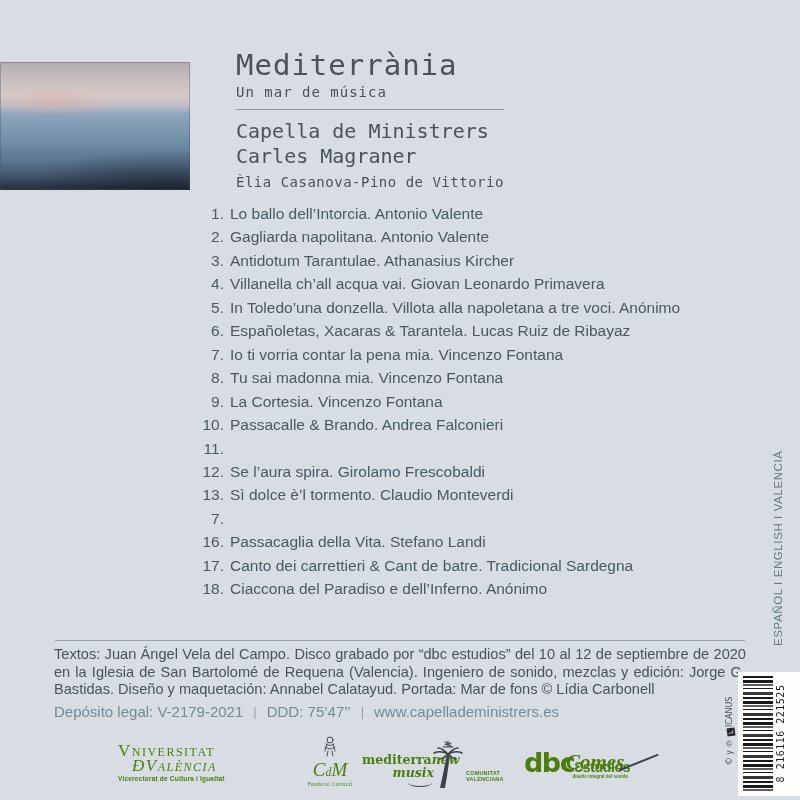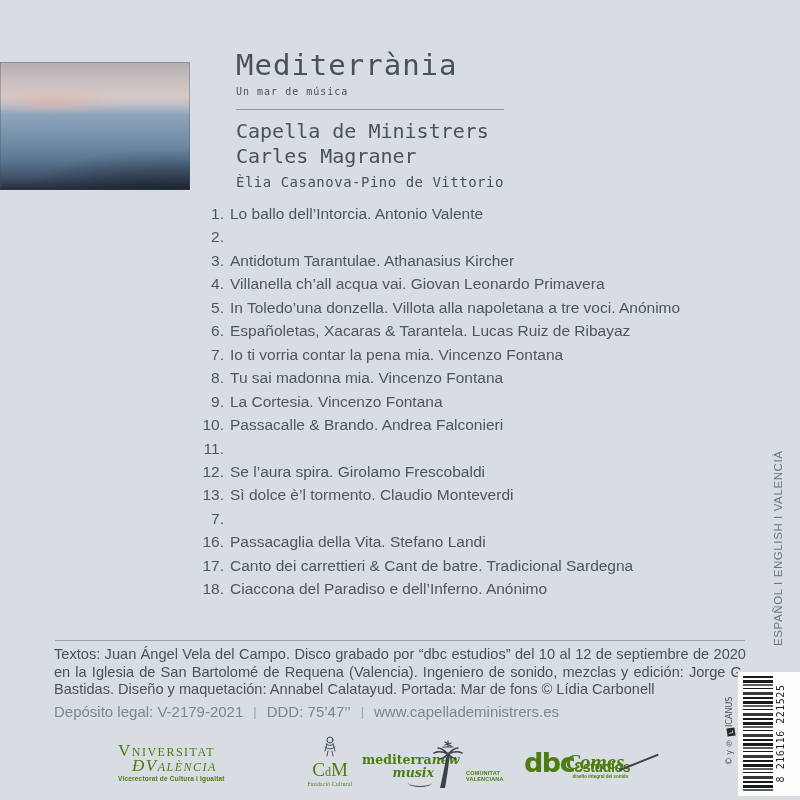--- a/index.html
+++ b/index.html
@@ -12,21 +12,21 @@
     background:
       radial-gradient(120% 55% at 88% 102%, rgba(22,27,38,.6), rgba(22,27,38,0) 62%),
       radial-gradient(45% 14% at 28% 31%, rgba(219,175,166,.55), rgba(219,175,166,0) 75%),
       linear-gradient(180deg,#b2adb1 0%,#c8bfc0 14%,#d6cac7 27%,#bfbdc7 34%,#8fa5bb 41%,#7f99b1 52%,#6e8ba3 64%,#5a7690 77%,#41526a 90%,#242b39 100%);
     box-shadow:inset 0 0 0 1px rgba(70,80,95,.35);
   }
 
   
   .header{position:absolute;left:207px;top:48px;color:#4a5159;font-family:"DejaVu Sans Mono",monospace;margin-left:29px;}
   .title{font-size:29px;letter-spacing:1px;line-height:34px;font-weight:500;}
-  .subtitle{font-size:10px;letter-spacing:1px;line-height:18px;margin-top:1px;}
+  .subtitle{font-size:14px;letter-spacing:1px;line-height:18px;margin-top:1px;}
   .header-divider{width:268px;height:1px;background:#8d99a5;margin-top:8px;}
   .ensemble,.director{font-size:20px;line-height:25px;font-weight:500;}
   .ensemble{margin-top:9px;}
   .soloists{font-size:14px;letter-spacing:.5px;line-height:18px;margin-top:4px;}
 
   
   .tracks{position:absolute;left:196px;top:202px;width:575px;list-style:none;margin:0;padding:0;}
   .tracks li{display:flex;line-height:23.45px;font-size:15.5px;color:#4d5761;}
   .tnum{flex:none;width:28px;text-align:right;padding-right:6px;}
 
@@ -38,21 +38,21 @@
   .deposito .sep{margin:0 10px;color:#98a3ad;font-size:13px;position:relative;top:-1px;}
 
   
   .logo{color:#4d7c0f;}
   .uv-logo{position:absolute;left:118px;top:743px;font-family:"Liberation Serif",serif;}
   .uv-line{font-variant:small-caps;font-size:17px;letter-spacing:1.5px;line-height:15px;}
   .uv-line2{margin-left:14px;font-style:italic;}
   .uv-tag{font-family:"Liberation Sans",sans-serif;font-size:6.5px;font-weight:bold;text-align:right;margin-top:2px;letter-spacing:.2px;}
 
   .cdm-logo{position:absolute;left:302px;top:735px;width:56px;text-align:center;font-family:"Liberation Serif",serif;}
-  .cdm-name{font-size:19px;line-height:18px;}
+  .cdm-name{font-size:19px;line-height:18px;font-style:italic;}
   .cdm-name .small{font-size:12px;}
   .cdm-tag{font-size:5.5px;letter-spacing:.3px;}
 
   .mnx-logo{position:absolute;left:362px;top:753px;width:72px;font-family:"DejaVu Serif",serif;font-weight:bold;font-size:12.5px;line-height:13px;text-align:right;}
   .mnx-logo .it{font-style:italic;}
   .mnx-arc{width:24px;height:7px;border-bottom:1.5px solid #3c4249;border-radius:50%;margin-left:auto;margin-right:2px;}
 
   .palm-logo{position:absolute;left:430px;top:738px;width:78px;height:56px;}
   .palm-text{position:absolute;left:36px;top:32px;font-size:5.5px;font-weight:bold;line-height:6px;letter-spacing:.2px;}
 
@@ -99,20 +99,21 @@
     <div class="soloists">Èlia Casanova-Pino de Vittorio</div>
   </div>
 
   <ol class="tracks">
       <li>
       <span class="tnum">1.</span>
       <span class="ttext">Lo ballo dell’Intorcia.  Antonio Valente</span>
     </li>
       <li>
       <span class="tnum">2.</span>
+      <span class="ttext">Gagliarda napolitana. Antonio Valente</span>
     </li>
       <li>
       <span class="tnum">3.</span>
       <span class="ttext">Antidotum Tarantulae. Athanasius Kircher</span>
     </li>
       <li>
       <span class="tnum">4.</span>
       <span class="ttext">Villanella ch’all acqua vai. Giovan Leonardo Primavera</span>
     </li>
       <li>

